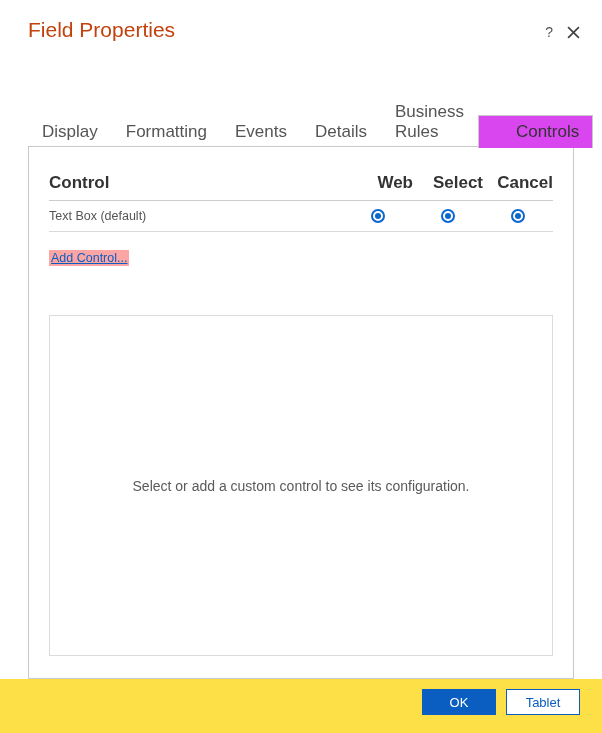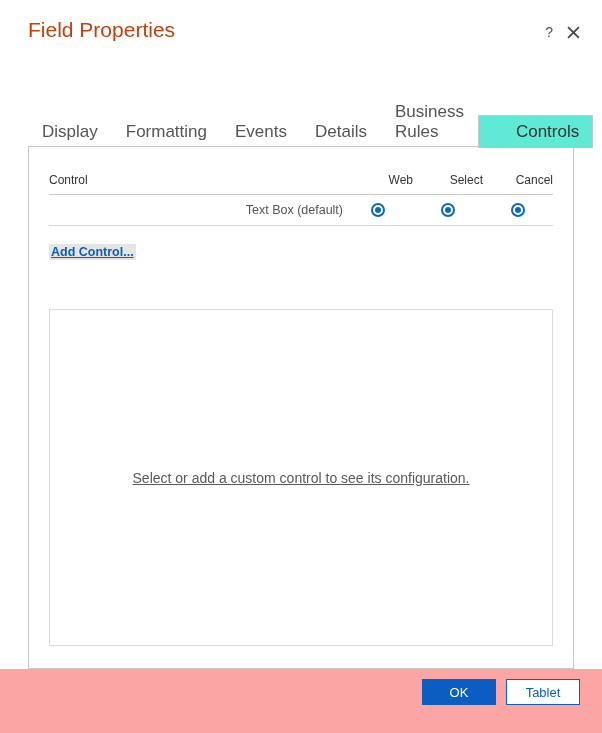--- a/index.html
+++ b/index.html
@@ -72,21 +72,21 @@
       color: #555;
       border: 1px solid transparent;
       border-bottom: none;
       cursor: pointer;
       position: relative;
       top: 1px;
       background: transparent;
     }
     .tab.active {
       border-color: #c9c9c9;
-      background: #5eead4;
+      background: #d946ef;
       color: #333;
       z-index: 2;
       padding-left: 37px;
     }
     .tabs-baseline {
       border-bottom: 1px solid #c9c9c9;
       margin-top: -1px;
     }
     .tab-panel {
       border: 1px solid #c9c9c9;
@@ -103,31 +103,30 @@
     .control-header, .control-row {
       display: grid;
       grid-template-columns: 1fr 70px 70px 70px;
       align-items: center;
     }
     .control-header {
       padding: 6px 0 7px 0;
       border-bottom: 1px solid #ccc;
     }
     .control-header .col-label {
-      font-size: 12px;
-      font-weight: 400;
+      font-size: 17px;
+      font-weight: 700;
       color: #333;
     }
     .col-h { text-align: right; }
     .control-row {
       padding: 8px 0;
       border-bottom: 1px solid #d9d9d9;
       font-size: 12.5px;
       color: #555;
-      text-align: right;
     }
     .radio-cell {
       display: flex;
       justify-content: center;
     }
     .radio-btn {
       width: 14px;
       height: 14px;
       border: 2px solid #0b67ce;
       border-radius: 50%;
@@ -142,44 +141,42 @@
       border-radius: 50%;
       background: #0b67ce;
     }
     .add-control-wrap {
       margin-top: 18px;
     }
     .add-control-link {
       font-size: 12.5px;
       color: #0b5ec1;
       text-decoration: underline;
-      background: #e5e5e5;
+      background: #fca5a5;
       padding: 1px 2px;
       cursor: pointer;
-      font-weight: bold;
     }
     .config-area {
       margin-top: 50px;
       flex: 1;
       border: 1px solid #dcdcdc;
       display: flex;
       align-items: center;
       justify-content: center;
       padding: 20px;
       min-height: 300px;
     }
     .config-placeholder {
       font-size: 14px;
       color: #5a5a5a;
       text-align: center;
-      text-decoration: underline;
     }
     .footer {
-      background: #fca5a5;
-      padding: 10px 22px 28px 22px;
+      background: #fde047;
+      padding: 10px 22px 18px 22px;
       display: flex;
       justify-content: flex-end;
       gap: 10px;
     }
     .btn {
       min-width: 74px;
       height: 26px;
       font-size: 13px;
       cursor: pointer;
       display: inline-flex;

